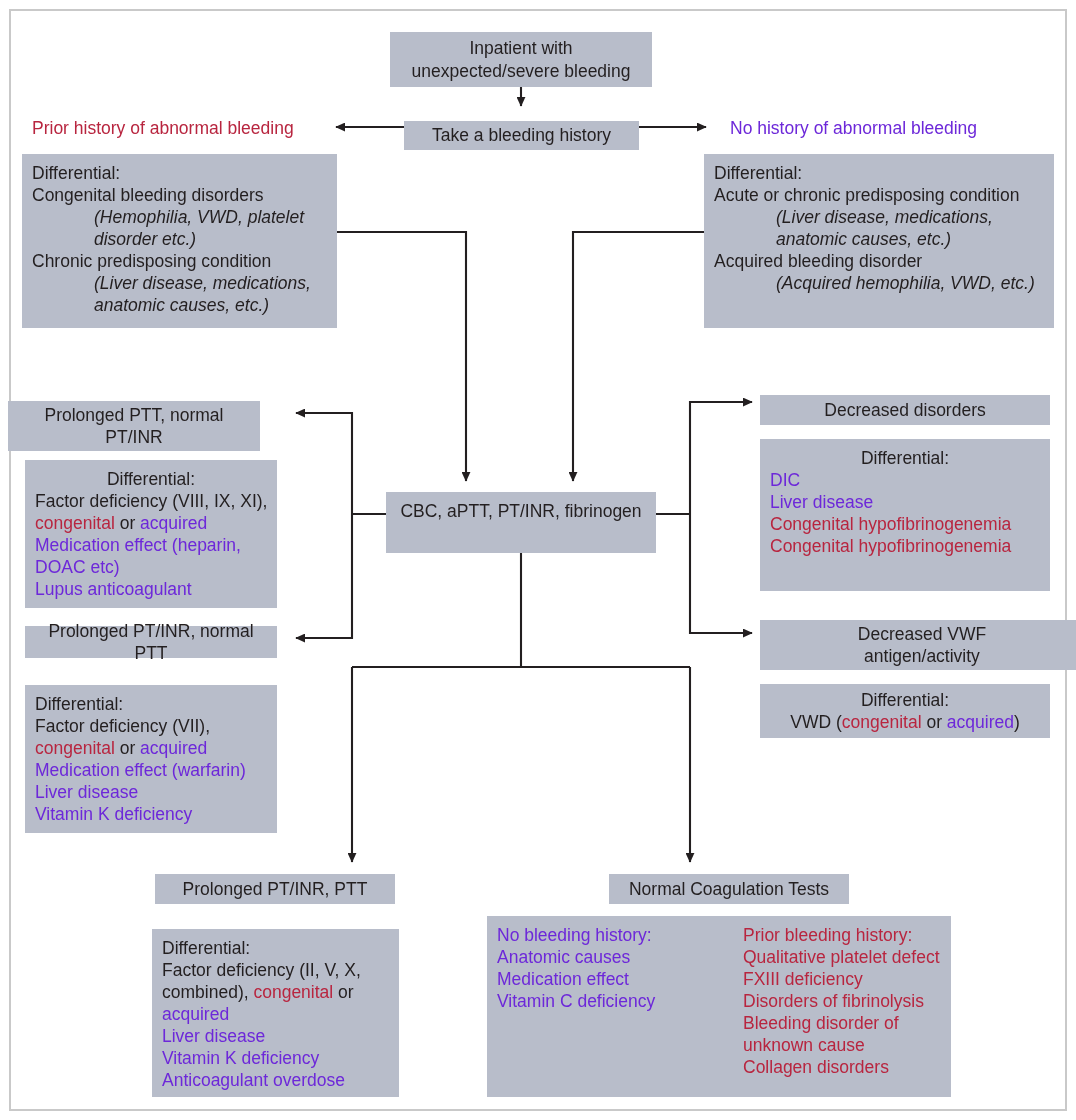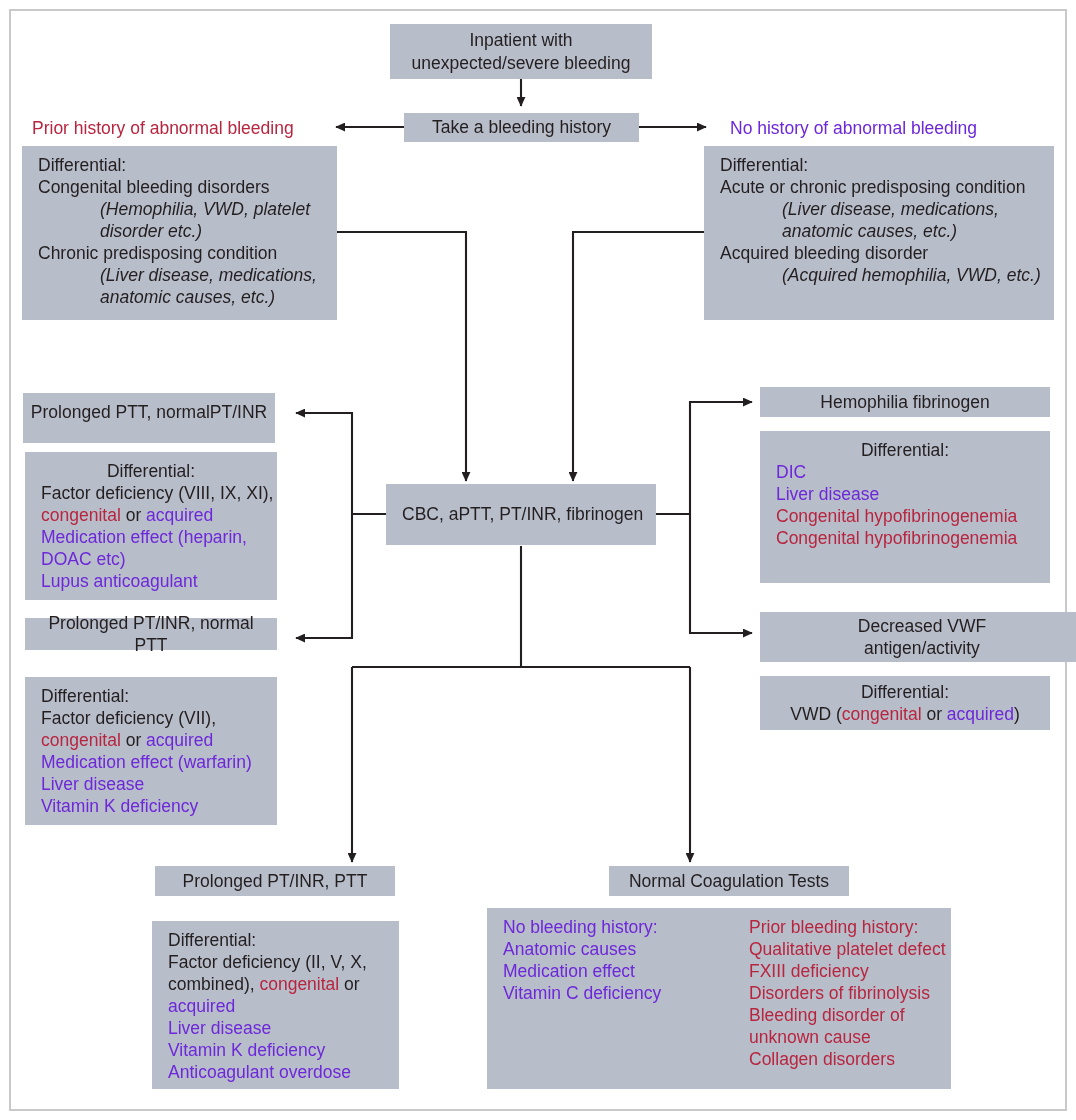--- a/index.html
+++ b/index.html
@@ -27,21 +27,21 @@
   
   .box{
     position:absolute;
     background:#b8bdca;
     box-sizing:border-box;
     color:#231f20;
     line-height:1.26;
     font-size:17.5px;
   }
   .box.center-text{ text-align:center; }
-  .box.pad{ padding:8px 16px; }
+  .box.pad{ padding:8px 10px;margin-top:8px; }
   .plain{
     position:absolute;
     font-size:17.5px;
     line-height:1.26;
     white-space:nowrap;
   }
   .red{ color:#b8253f; }
   .green{ color:#6d28d9; }
   .blk{ color:#231f20; }
   .ital{ font-style:italic; }
@@ -127,25 +127,25 @@
 
   <div class="box pad" style="left:704px; top:146px; width:350px; height:174px;">
     <span class="lbl-line blk">Differential:</span>
     <span class="lbl-line blk">Acute or chronic predisposing condition</span>
     <span class="lbl-line blk ital indent">(Liver disease, medications,</span>
     <span class="lbl-line blk ital indent">anatomic causes, etc.)</span>
     <span class="lbl-line blk">Acquired bleeding disorder</span>
     <span class="lbl-line blk ital indent">(Acquired hemophilia, VWD, etc.)</span>
   </div>
 
-  <div class="box pad center-text" style="left:386px; top:484px; width:270px; height:61px; display:flex; flex-direction:column; justify-content:center;">
+  <div class="box pad center-text" style="left:386px; top:484px; width:270px; height:61px; display:flex; justify-content:center;">
     <span class="lbl-line">CBC, aPTT, PT/INR, fibrinogen</span>
   </div>
 
-  <div class="box pad center-text" style="left:23px; top:393px; width:252px; height:50px; display:flex; flex-direction:row; justify-content:center;">
+  <div class="box pad center-text" style="left:8px; top:393px; width:252px; height:50px; display:flex; flex-direction:column; justify-content:center;">
     <span class="lbl-line">Prolonged PTT, normal</span>
     <span class="lbl-line">PT/INR</span>
   </div>
 
   <div class="box pad" style="left:25px; top:452px; width:252px; height:148px;">
     <span class="lbl-line blk ctr">Differential:</span>
     <span class="lbl-line blk">Factor deficiency (VIII, IX, XI),</span>
     <span class="lbl-line"><span class="red">congenital</span><span class="blk"> or </span><span class="green">acquired</span></span>
     <span class="lbl-line green">Medication effect (heparin,</span>
     <span class="lbl-line green">DOAC etc)</span>
@@ -160,21 +160,21 @@
   <div class="box pad" style="left:25px; top:677px; width:252px; height:148px;">
     <span class="lbl-line blk">Differential:</span>
     <span class="lbl-line blk">Factor deficiency (VII),</span>
     <span class="lbl-line"><span class="red">congenital</span><span class="blk"> or </span><span class="green">acquired</span></span>
     <span class="lbl-line green">Medication effect (warfarin)</span>
     <span class="lbl-line green">Liver disease</span>
     <span class="lbl-line green">Vitamin K deficiency</span>
   </div>
 
   <div class="box pad center-text" style="left:760px; top:387px; width:290px; height:30px; display:flex; align-items:center; justify-content:center;">
-    <span>Hemophilia fibrinogen</span>
+    <span>Decreased disorders</span>
   </div>
 
   <div class="box pad" style="left:760px; top:431px; width:290px; height:152px;">
     <span class="lbl-line blk ctr">Differential:</span>
     <span class="lbl-line green">DIC</span>
     <span class="lbl-line green">Liver disease</span>
     <span class="lbl-line red">Congenital hypofibrinogenemia</span>
     <span class="lbl-line red">Congenital hypofibrinogenemia</span>
   </div>
 

